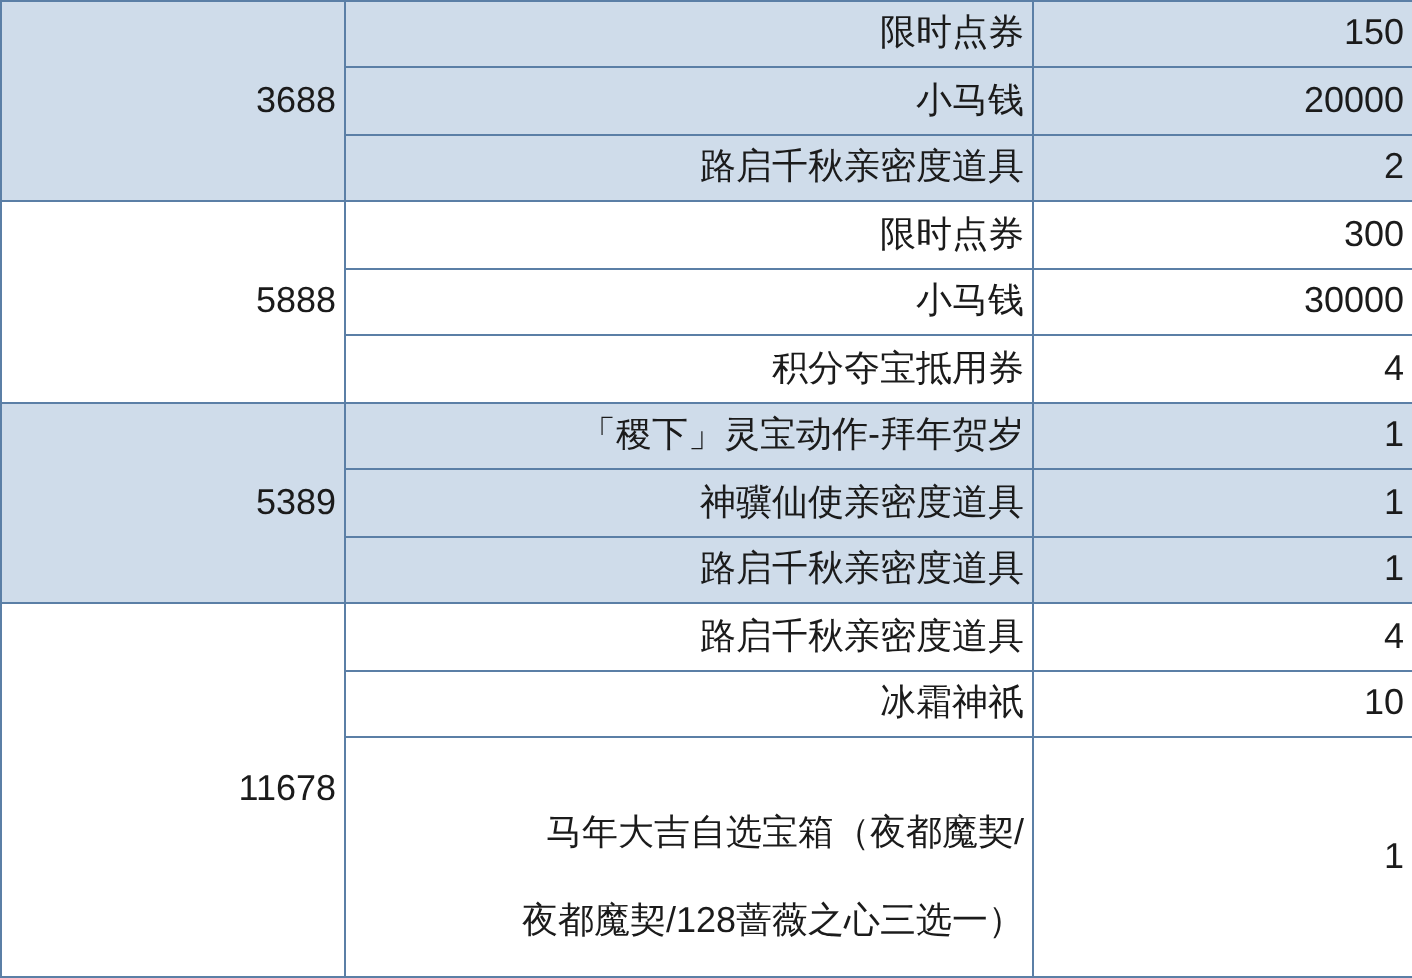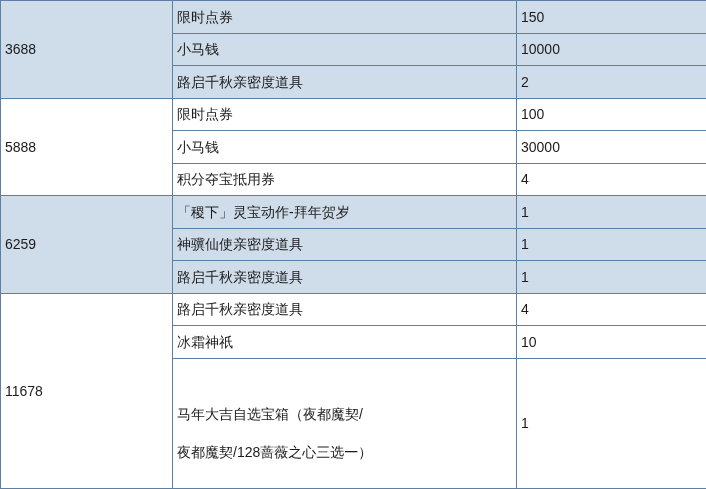--- a/index.html
+++ b/index.html
@@ -24,24 +24,24 @@
     table-layout: fixed;
     width: 706px;
     height: 489px;
   }
   table.reward-table col.c-tier { width: 172px; }
   table.reward-table col.c-item { width: 344px; }
   table.reward-table col.c-qty  { width: 190px; }
 
   table.reward-table td {
     border: 1px solid #5b7fa6;
-    text-align: left;
+    text-align: right;
     vertical-align: middle;
     color: #1b1b1b;
-    font-size: 14px;
+    font-size: 18px;
     line-height: 1.32;
     padding: 0 4px;
     box-sizing: border-box;
   }
   td.tier {
     font-size: 21px;
   }
   td.qty {
     font-size: 20px;
     margin-left: 32px;
@@ -70,43 +70,43 @@
     </colgroup>
     <tbody>
 
       <tr class="band-shaded">
         <td class="tier" rowspan="3">3688</td>
         <td class="item">限时点券</td>
         <td class="qty">150</td>
       </tr>
       <tr class="band-shaded">
         <td class="item">小马钱</td>
-        <td class="qty">10000</td>
+        <td class="qty">20000</td>
       </tr>
       <tr class="band-shaded">
         <td class="item">路启千秋亲密度道具</td>
         <td class="qty">2</td>
       </tr>
 
       <tr class="band-plain">
         <td class="tier" rowspan="3">5888</td>
         <td class="item">限时点券</td>
-        <td class="qty">100</td>
+        <td class="qty">300</td>
       </tr>
       <tr class="band-plain">
         <td class="item">小马钱</td>
         <td class="qty">30000</td>
       </tr>
       <tr class="band-plain">
         <td class="item">积分夺宝抵用券</td>
         <td class="qty">4</td>
       </tr>
 
       <tr class="band-shaded">
-        <td class="tier" rowspan="3">6259</td>
+        <td class="tier" rowspan="3">5389</td>
         <td class="item">「稷下」灵宝动作-拜年贺岁</td>
         <td class="qty">1</td>
       </tr>
       <tr class="band-shaded">
         <td class="item">神骥仙使亲密度道具</td>
         <td class="qty">1</td>
       </tr>
       <tr class="band-shaded">
         <td class="item">路启千秋亲密度道具</td>
         <td class="qty">1</td>

